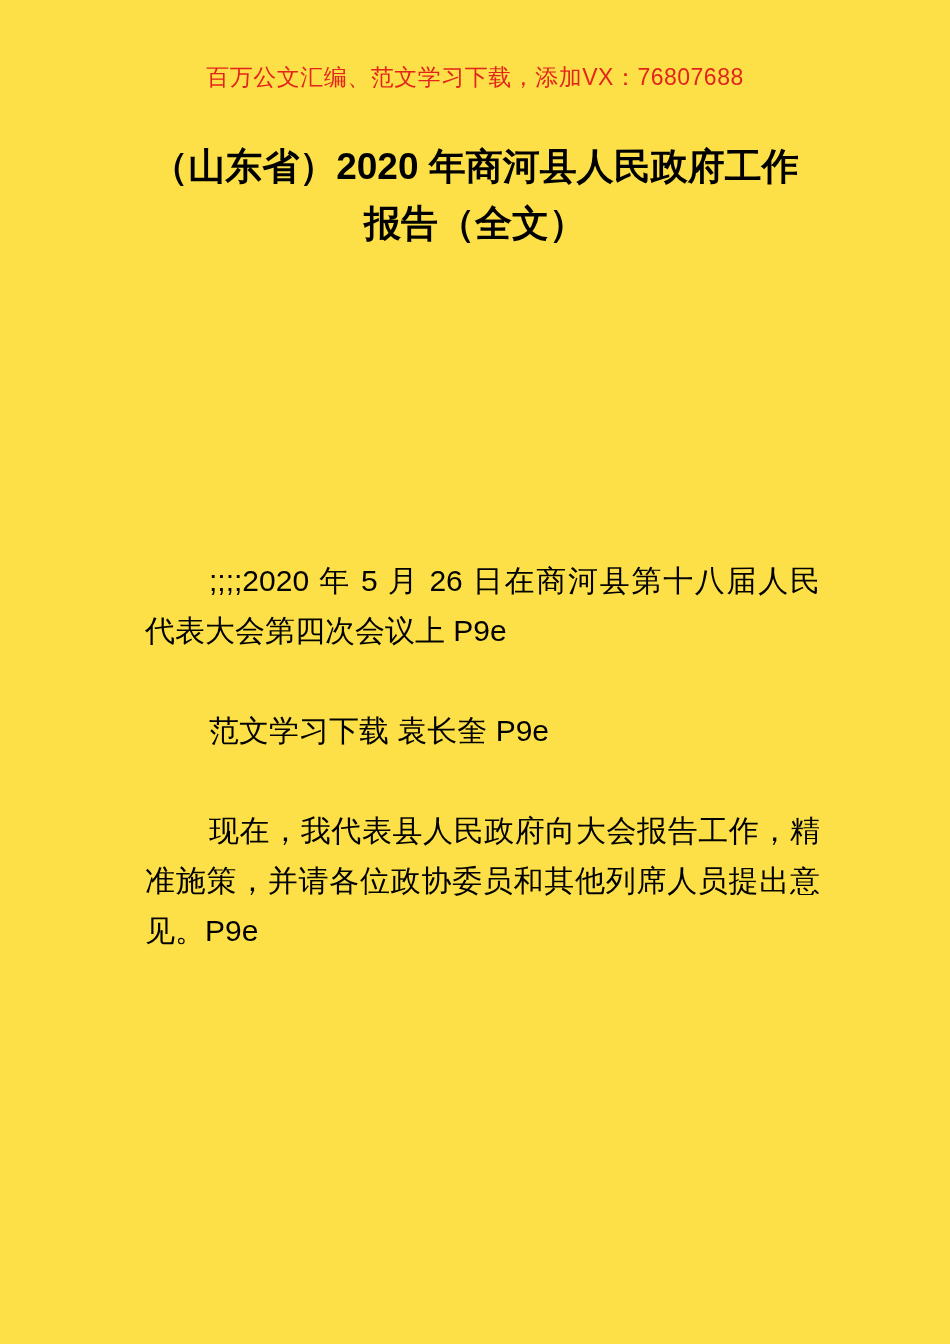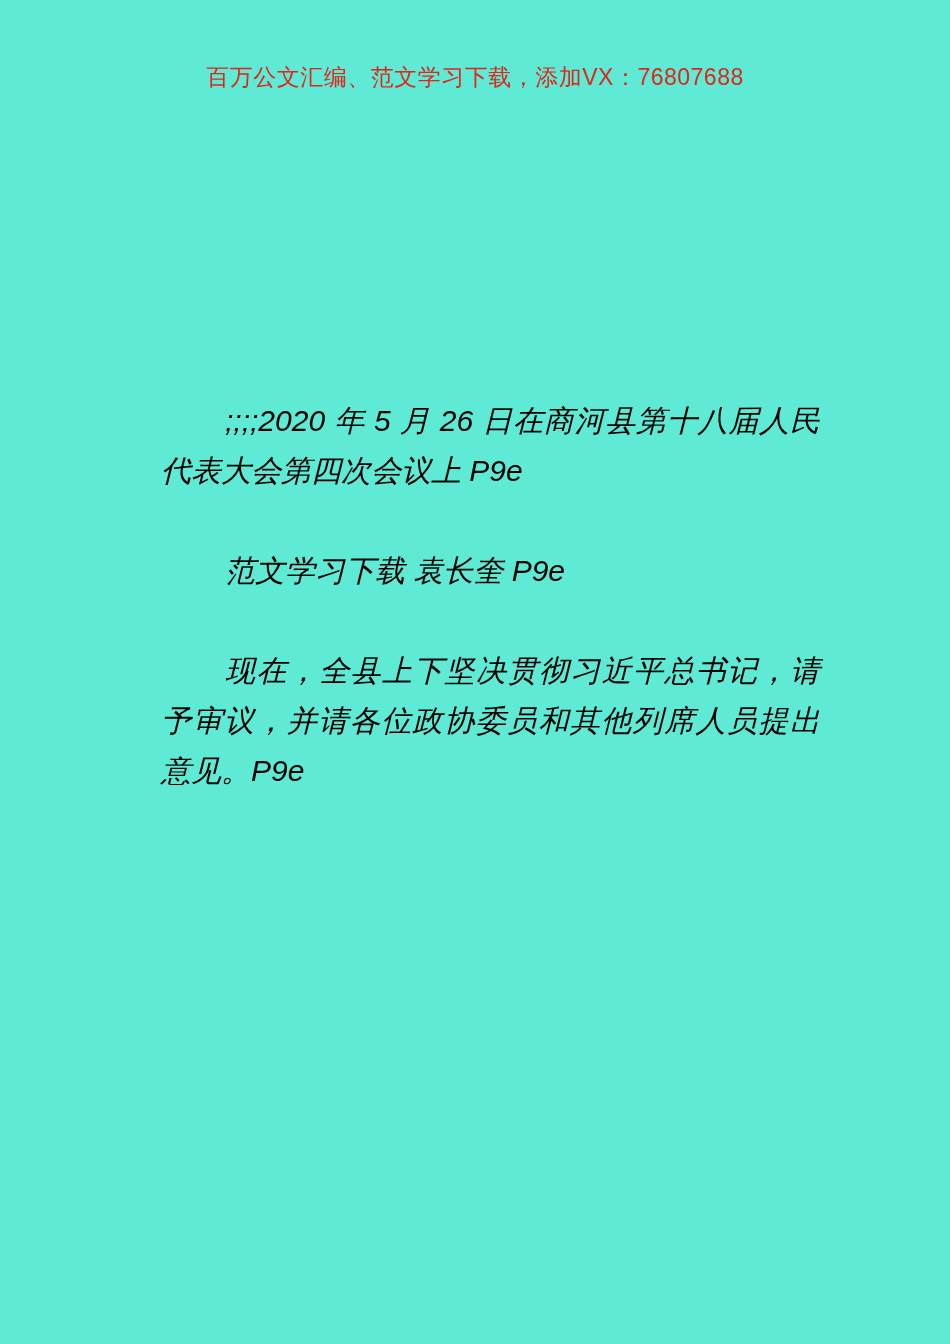--- a/index.html
+++ b/index.html
@@ -5,21 +5,21 @@
   html, body {
     margin: 0;
     padding: 0;
     background: #ffffff;
   }
   #screen {
     position: relative;
     width: 950px;
     height: 1344px;
     margin: 0 auto;
-    background: #5eead4;
+    background: #fde047;
     overflow: hidden;
     box-sizing: border-box;
     font-family: "Liberation Sans", "DejaVu Sans", sans-serif;
   }
   .notice {
     padding-top: 62px;
     text-align: center;
     font-size: 23px;
     line-height: 30px;
     color: #e2241b;
@@ -38,35 +38,35 @@
     height: 304px;
   }
   .content {
     margin: 0 130px 0 145px;
     font-size: 30px;
     line-height: 50px;
     color: #000000;
     text-align: justify;
   }
   .content p {
-    margin: 0 0 50px 16px;
+    margin: 0 0 50px 0;
     text-indent: 64px;
     word-break: break-all;
-    font-style: italic;
   }
 </style>
 </head>
 <body>
 
 <div id="screen">
 
   <div class="notice">百万公文汇编、范文学习下载，添加VX：76807688</div>
 
+  <h1 class="doc-title">（山东省）2020 年商河县人民政府工作报告（全文）</h1>
 
   <div class="title-gap"></div>
 
   <div class="content">
     <p>;;;;2020 年 5 月 26 日在商河县第十八届人民代表大会第四次会议上 P9e</p>
     <p>范文学习下载 袁长奎 P9e</p>
-    <p>现在，全县上下坚决贯彻习近平总书记，请予审议，并请各位政协委员和其他列席人员提出意见。P9e</p>
+    <p>现在，我代表县人民政府向大会报告工作，精准施策，并请各位政协委员和其他列席人员提出意见。P9e</p>
   </div>
 
 </div>
 
 </body></html>

